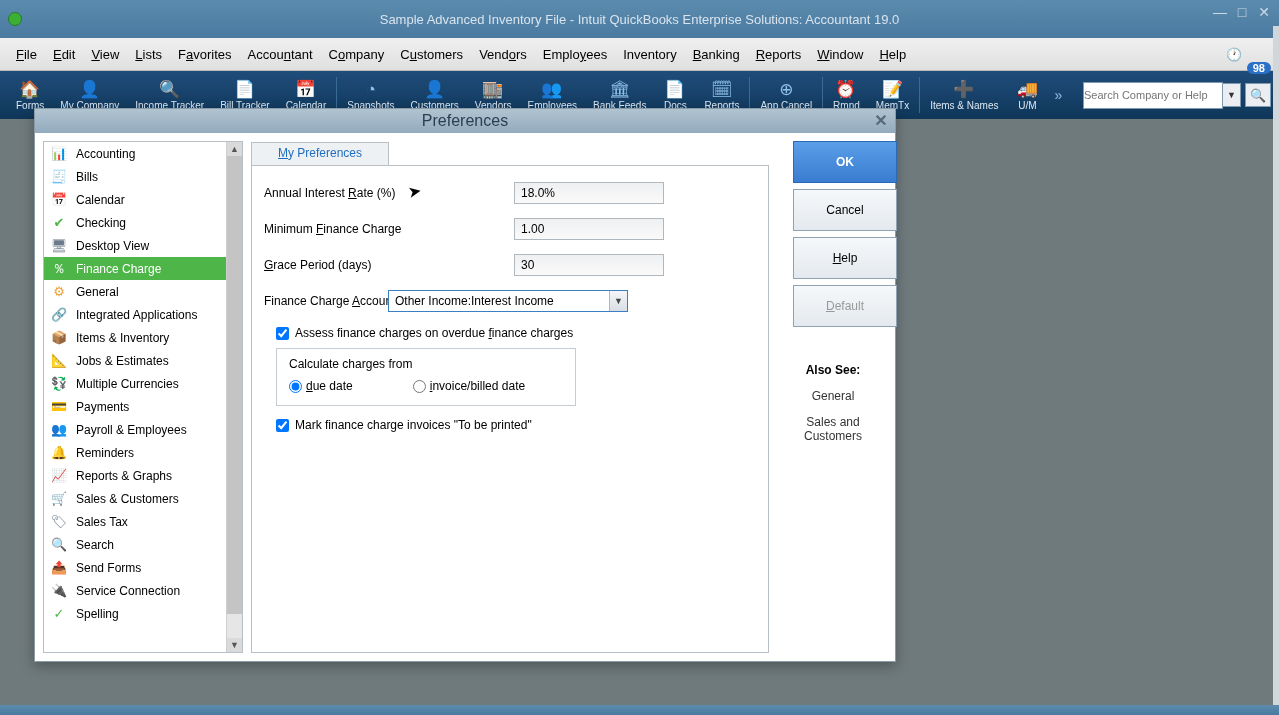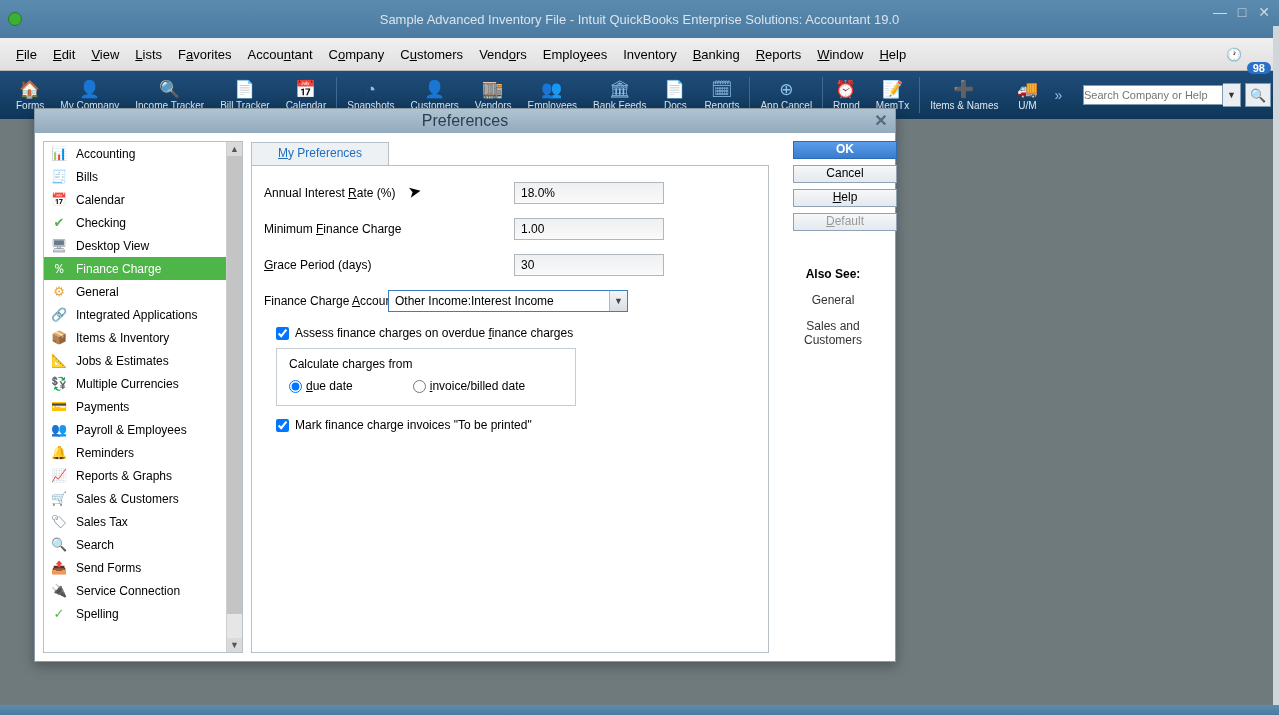--- a/index.html
+++ b/index.html
@@ -20,21 +20,21 @@
 .menubar .clock-icon { color: #6a8aa5; margin-right: 4px; }
 .menubar .badge { background: #2a70c8; color: #fff; border-radius: 8px; padding: 0 6px; font-size: 11px; font-weight: bold; margin-top: 27px; }
 
 
 .toolbar { height: 48px; background: linear-gradient(#1f4d7a, #0f3659); display: flex; align-items: center; padding: 0 8px; color: #dce8f2; font-size: 10px; }
 .tool-btn { display: flex; flex-direction: column; align-items: center; justify-content: center; padding: 0 8px; height: 100%; cursor: pointer; min-width: 42px; }
 .tool-btn .ticon { font-size: 17px; height: 20px; display: flex; align-items: center; justify-content: center; color: #8fc0e8; }
 .tool-sep { width: 1px; height: 36px; background: #3a6a96; margin: 0 2px; }
 .tool-more { color: #8fc0e8; font-size: 14px; padding: 0 6px; cursor: pointer; }
 .search-wrap { margin-left: auto; display: flex; align-items: center; }
-.search-input { height: 20px; width: 140px; font-size: 11px; padding: 0 0; border: 1px solid #7f9ab0; background: #fff; }
+.search-input { height: 27px; width: 140px; font-size: 11px; padding: 0 0; border: 1px solid #7f9ab0; background: #fff; }
 .search-drop { height: 24px; width: 18px; background: #eaeef2; border: 1px solid #7f9ab0; border-left: none; display: flex; align-items: center; justify-content: center; font-size: 9px; color: #333; }
 .search-go { height: 24px; width: 26px; margin-left: 4px; background: #eaeef2; border: 1px solid #7f9ab0; display: flex; align-items: center; justify-content: center; font-size: 13px; color: #333; }
 
 
 .dialog { position: absolute; left: 34px; top: 108px; width: 862px; height: 554px; background: #fff; border: 1px solid #8a9aa6; box-shadow: 0 4px 12px rgba(0,0,0,0.3); }
 .dialog-titlebar { height: 24px; background: linear-gradient(#b0c3d1, #93abbe); display: flex; align-items: center; justify-content: center; color: #2b3f52; font-size: 16px; position: relative; }
 .dialog-close { position: absolute; right: 6px; top: 3px; width: 16px; height: 16px; display: flex; align-items: center; justify-content: center; color: #586a7a; font-weight: bold; cursor: pointer; }
 .dialog-body { display: flex; height: calc(100% - 24px); padding: 8px; gap: 8px; }
 
 
@@ -71,21 +71,21 @@
 
 .fieldset { border: 1px solid #c5ccd2; margin: 6px 0 12px 12px; width: 300px; padding: 8px 12px 12px; font-size: 12px; }
 .fieldset-title { margin-bottom: 8px; }
 .radio-row { display: flex; gap: 60px; }
 .radio-opt { display: flex; align-items: center; }
 .radio-opt input { margin-right: 4px; }
 .radio-opt .u { text-decoration: underline; }
 
 
 .right-col { width: 118px; padding-left: 10px; display: flex; flex-direction: column; gap: 6px; align-items: center; }
-.btn { width: 104px; height: 18px; border: 1px solid #8fa3b5; background: linear-gradient(#f6f8fa, #e3e9ee); font-size: 12px; cursor: pointer; display: flex; align-items: flex-start; justify-content: center; margin-left: 24px; }
+.btn { width: 104px; height: 42px; border: 1px solid #8fa3b5; background: linear-gradient(#f6f8fa, #e3e9ee); font-size: 12px; cursor: pointer; display: flex; align-items: center; justify-content: center; margin-left: 24px; }
 .btn.primary { background: linear-gradient(#5a9de8, #3a7dd0); color: #fff; border-color: #2c6ab8; font-weight: bold; }
 .btn.disabled { color: #999; cursor: default; }
 .btn .u { text-decoration: underline; }
 .also-see { margin-top: 30px; font-size: 12px; text-align: center; }
 .also-see .heading { font-weight: bold; margin-bottom: 12px; }
 .also-see .link { color: #333; margin-bottom: 12px; cursor: pointer; }
 
 .cursor { position: absolute; left: 408px; top: 182px; font-size: 16px; color: #000; pointer-events: none; z-index: 50; transform: rotate(-10deg); }
 
 

